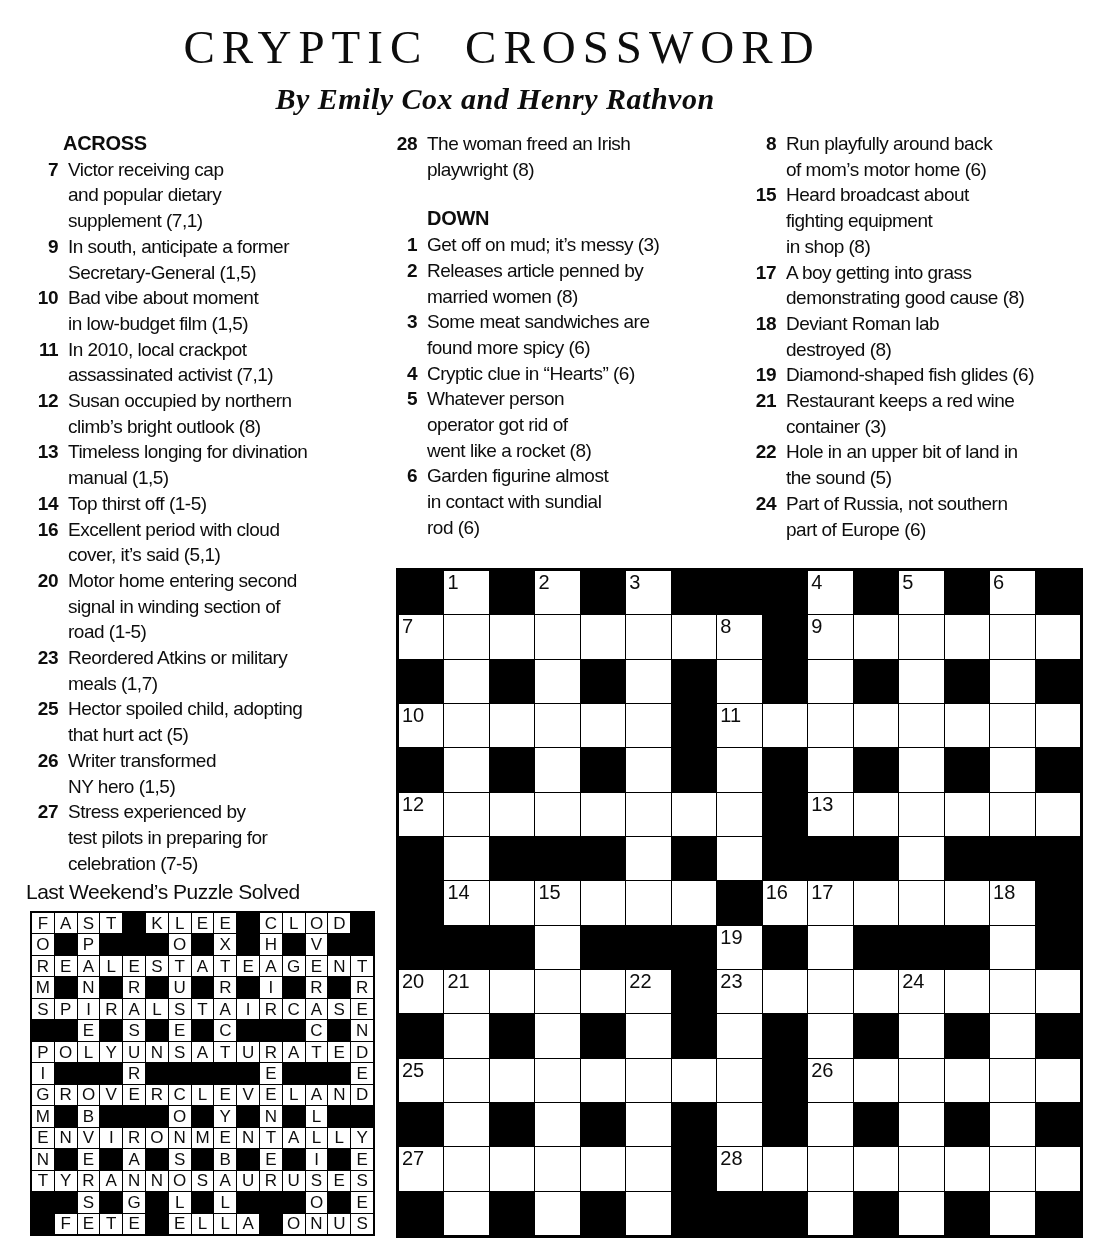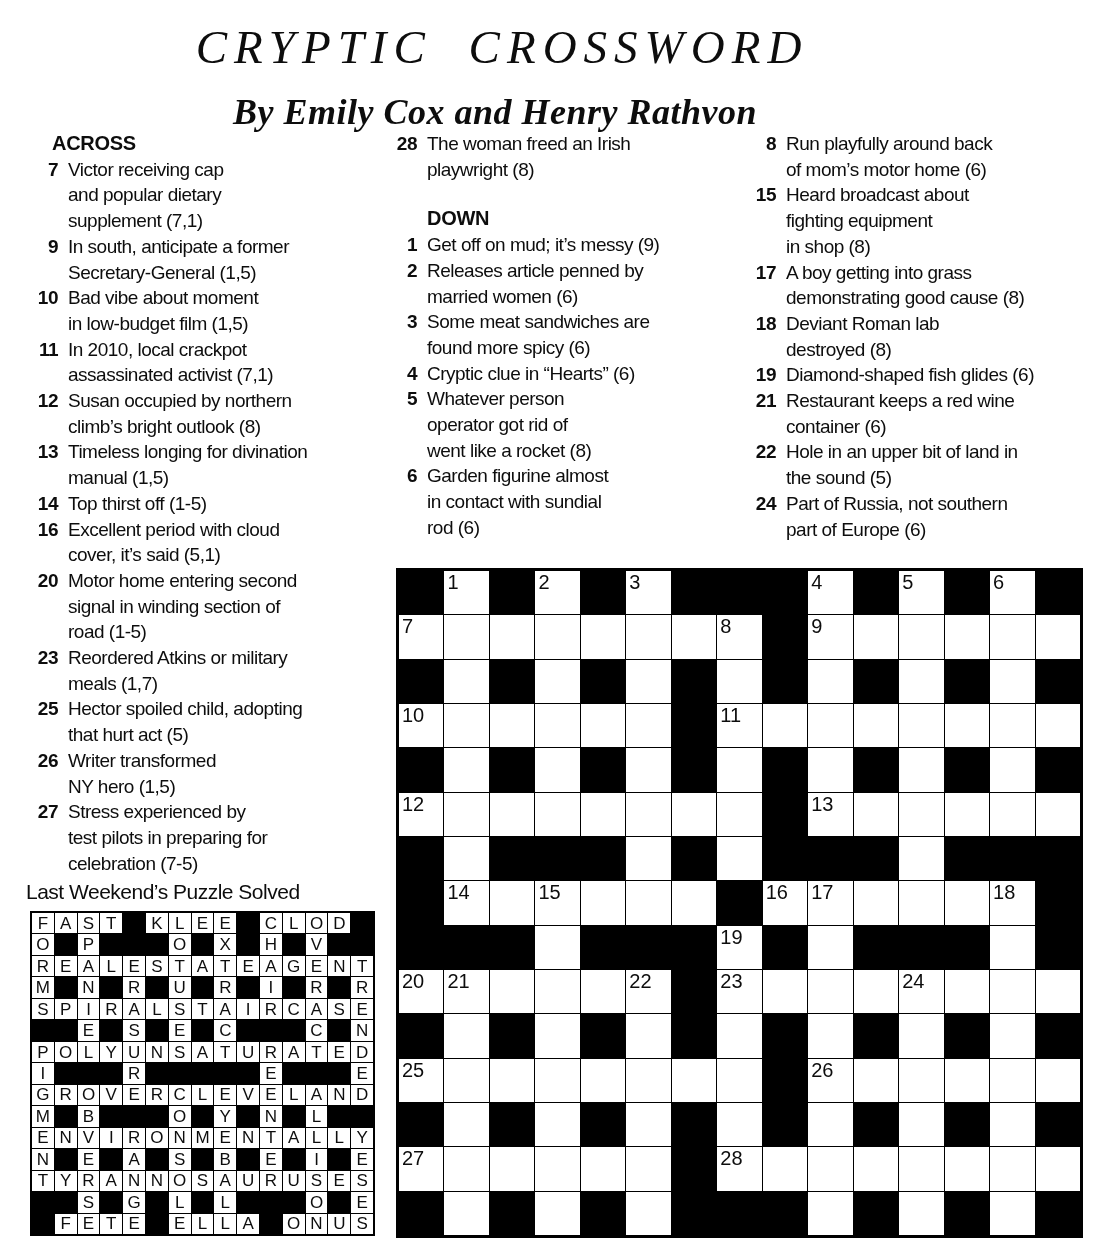--- a/index.html
+++ b/index.html
@@ -6,35 +6,35 @@
   body {
     width:1118px; height:1258px; position:relative;
     background:#ffffff; color:#0d0d0d;
     font-family:"Liberation Sans", sans-serif;
     overflow:hidden;
   }
   .title {
     position:absolute; top:20px; left:0; width:1004px; margin:0;
     text-align:center;
     font-family:"Liberation Serif", serif; font-weight:normal;
-    font-size:47px; letter-spacing:7px; word-spacing:18px;font-style:italic;
+    font-size:47px; letter-spacing:7px; word-spacing:18px;
   }
   .byline {
-    position:absolute; top:91px; left:0; width:990px;
+    position:absolute; top:82px; left:0; width:990px;
     text-align:center;
     font-family:"Liberation Serif", serif; font-style:italic; font-weight:bold;
-    font-size:36px; letter-spacing:0.5px;
+    font-size:30px; letter-spacing:0.5px;
   }
   .cluecol { position:absolute; top:131px; }
   #col1 { left:28px;  width:334px; }
   #col2 { left:385px; width:334px; }
   #col3 { left:744px; width:348px; }
   .section-header {
     font-weight:bold; font-size:20px; line-height:25.7px; letter-spacing:-0.3px;
-    margin-left:24px;
+    margin-left:35px;
   }
   #col2 .section-header { margin-left:42px; margin-top:24px; }
   .clue { display:flex; }
   .cnum {
     flex:none; width:30px; text-align:right;
     font-weight:bold; font-size:19px; line-height:25.7px; letter-spacing:-0.5px;
   }
   #col2 .cnum, #col3 .cnum { width:32px; }
   .ctext {
     margin-left:10px;
@@ -152,26 +152,26 @@
         <div class="clue">
           <div class="cnum">28</div>
           <div class="ctext">The woman freed an Irish
 playwright (8)</div>
         </div>
       </div>
     <div class="section-header">DOWN</div>
     <div>
         <div class="clue">
           <div class="cnum">1</div>
-          <div class="ctext">Get off on mud; it’s messy (9)</div>
+          <div class="ctext">Get off on mud; it’s messy (3)</div>
         </div>
         <div class="clue">
           <div class="cnum">2</div>
           <div class="ctext">Releases article penned by
-married women (6)</div>
+married women (8)</div>
         </div>
         <div class="clue">
           <div class="cnum">3</div>
           <div class="ctext">Some meat sandwiches are
 found more spicy (6)</div>
         </div>
         <div class="clue">
           <div class="cnum">4</div>
           <div class="ctext">Cryptic clue in “Hearts” (6)</div>
         </div>
@@ -213,21 +213,21 @@
           <div class="ctext">Deviant Roman lab
 destroyed (8)</div>
         </div>
         <div class="clue">
           <div class="cnum">19</div>
           <div class="ctext">Diamond-shaped fish glides (6)</div>
         </div>
         <div class="clue">
           <div class="cnum">21</div>
           <div class="ctext">Restaurant keeps a red wine
-container (6)</div>
+container (3)</div>
         </div>
         <div class="clue">
           <div class="cnum">22</div>
           <div class="ctext">Hole in an upper bit of land in
 the sound (5)</div>
         </div>
         <div class="clue">
           <div class="cnum">24</div>
           <div class="ctext">Part of Russia, not southern
 part of Europe (6)</div>

